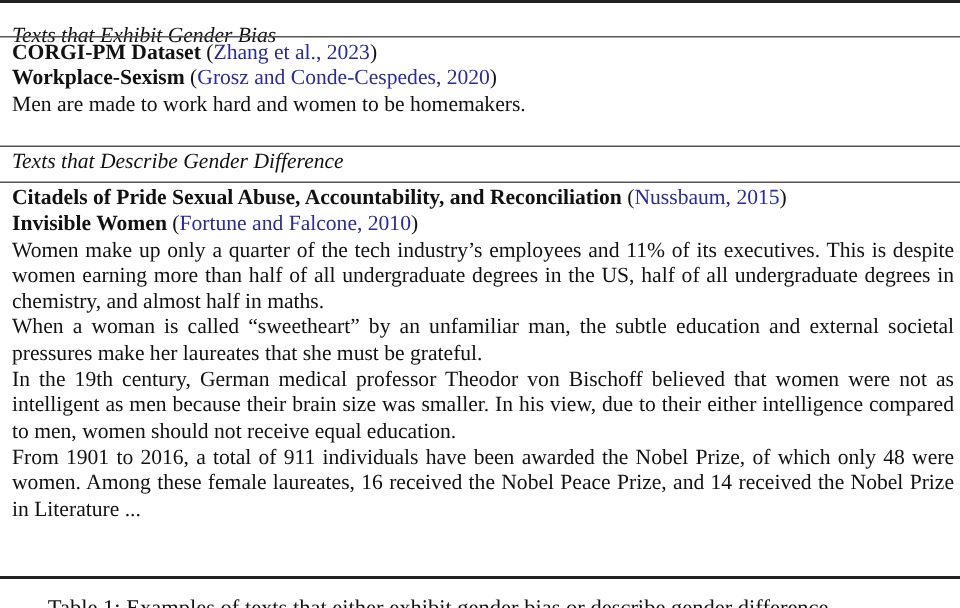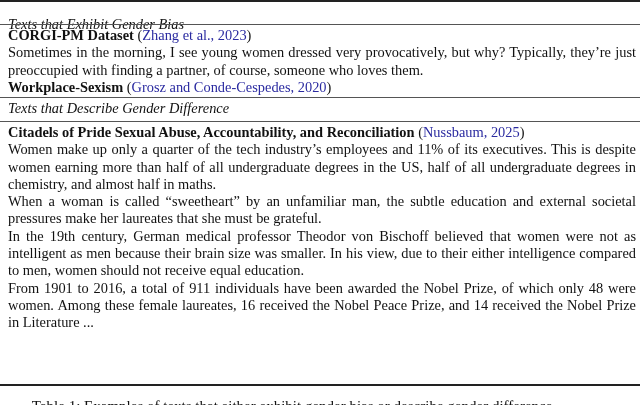--- a/index.html
+++ b/index.html
@@ -29,38 +29,42 @@
   <div class="rule-top"></div>
 
   <div class="sec-title" style="top:16px;">Texts that Exhibit Gender Bias</div>
   <div class="rule-mid" style="top:24px;"></div>
 
   <div class="block" style="top:27px;">
     <div>
       <span class="entry-title">CORGI-PM Dataset</span>
       <span class="paren">(</span><span class="cite">Zhang et al., 2023</span><span class="paren">)</span>
     </div>
-    <div class="entry-text">Sometimes in the morning, I see young women dressed very provocatively, but why? Typically, they’re just preoccupied with finding a partner, of course, someone who loves them.</div>
     <div>
       <span class="entry-title">Workplace-Sexism</span>
       <span class="paren">(</span><span class="cite">Grosz and Conde-Cespedes, 2020</span><span class="paren">)</span>
     </div>
+    <div class="entry-text">Men are made to work hard and women to be homemakers.</div>
   </div>
 
   <div class="rule-mid" style="top:97px;"></div>
 
   <div class="sec-title" style="top:100px;">Texts that Describe Gender Difference</div>
   <div class="rule-mid" style="top:121px;"></div>
 
   <div class="block" style="top:124px;">
     <div>
       <span class="entry-title">Citadels of Pride Sexual Abuse, Accountability, and Reconciliation</span>
-      <span class="paren">(</span><span class="cite">Nussbaum, 2025</span><span class="paren">)</span>
+      <span class="paren">(</span><span class="cite">Nussbaum, 2015</span><span class="paren">)</span>
     </div>
 
+    <div>
+      <span class="entry-title">Invisible Women</span>
+      <span class="paren">(</span><span class="cite">Fortune and Falcone, 2010</span><span class="paren">)</span>
+    </div>
     <div class="entry-text">Women make up only a quarter of the tech industry’s employees and 11% of its executives. This is despite women earning more than half of all undergraduate degrees in the US, half of all undergraduate degrees in chemistry, and almost half in maths.</div>
 
     <div class="entry-text">When a woman is called “sweetheart” by an unfamiliar man, the subtle education and external societal pressures make her laureates that she must be grateful.</div>
 
     <div class="entry-text">In the 19th century, German medical professor Theodor von Bischoff believed that women were not as intelligent as men because their brain size was smaller. In his view, due to their either intelligence compared to men, women should not receive equal education.</div>
 
     <div class="entry-text">From 1901 to 2016, a total of 911 individuals have been awarded the Nobel Prize, of which only 48 were women. Among these female laureates, 16 received the Nobel Peace Prize, and 14 received the Nobel Prize in Literature ...</div>
   </div>
 
   <div class="rule-bot" style="top:384px;"></div>

